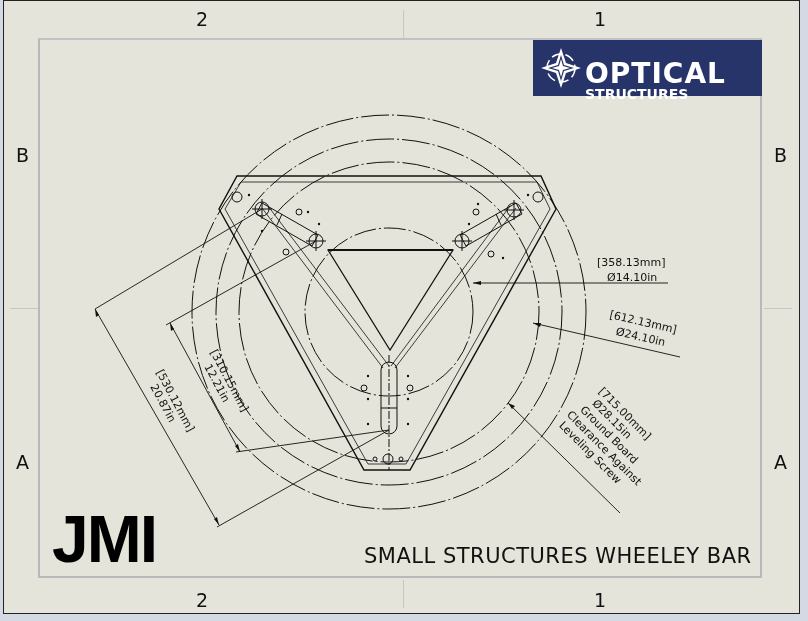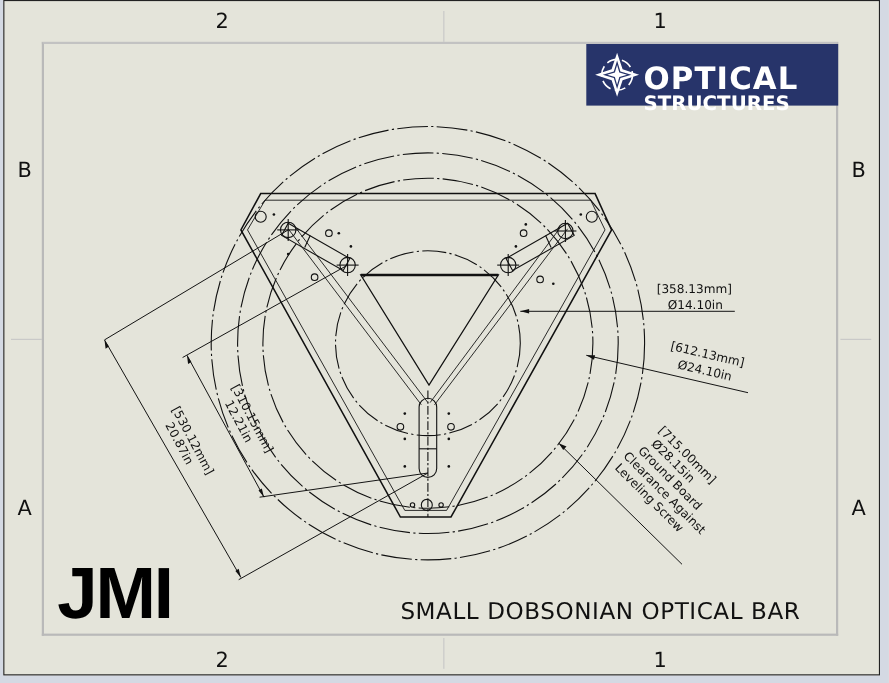--- a/index.html
+++ b/index.html
@@ -26,21 +26,21 @@
     .logo {
       position: absolute; left: 533px; top: 40px; width: 229px; height: 56px;
       background: #27346a; display: flex; align-items: center;
     }
     .logo-star { margin-left: 6px; width: 44px; height: 44px; }
     .logo-text {
       color: #fff; font-family: "DejaVu Sans", sans-serif; font-weight: bold;
       line-height: 0.95; margin-left: 2px;
     }
     .logo-line1 { font-size: 28px; letter-spacing: 1px; margin-top: 26px; }
-    .logo-line2 { font-size: 18px; letter-spacing: 0px; }
+    .logo-line2 { font-size: 14px; letter-spacing: 0px; }
     .jmi {
       position: absolute; left: 52px; top: 506px; font-size: 66px; font-weight: bold;
       font-family: "Liberation Sans", sans-serif; color: #000; letter-spacing: -2px; line-height: 1;
     }
     .title-text {
       position: absolute; left: 364px; top: 546px; font-size: 21px;
       font-family: "DejaVu Sans", sans-serif; color: #111; letter-spacing: 0.5px; line-height: 1;
     }
     svg.drawing { position: absolute; left: 0; top: 0; }
     .dim { font-family: "DejaVu Sans", sans-serif; font-size: 11px; fill: #111; }
@@ -196,13 +196,13 @@
     <text class="dim" x="10" y="12">12.21in</text>
   </g>
 
   <g transform="translate(156,372) rotate(62)">
     <text class="dim" x="0" y="0">[530.12mm]</text>
     <text class="dim" x="10" y="12">20.87in</text>
   </g>
 </svg>
 
 <div class="jmi">JMI</div>
-<div class="title-text">SMALL DOBSONIAN OPTICAL BAR</div>
+<div class="title-text">SMALL STRUCTURES WHEELEY BAR</div>
 
 </body></html>

